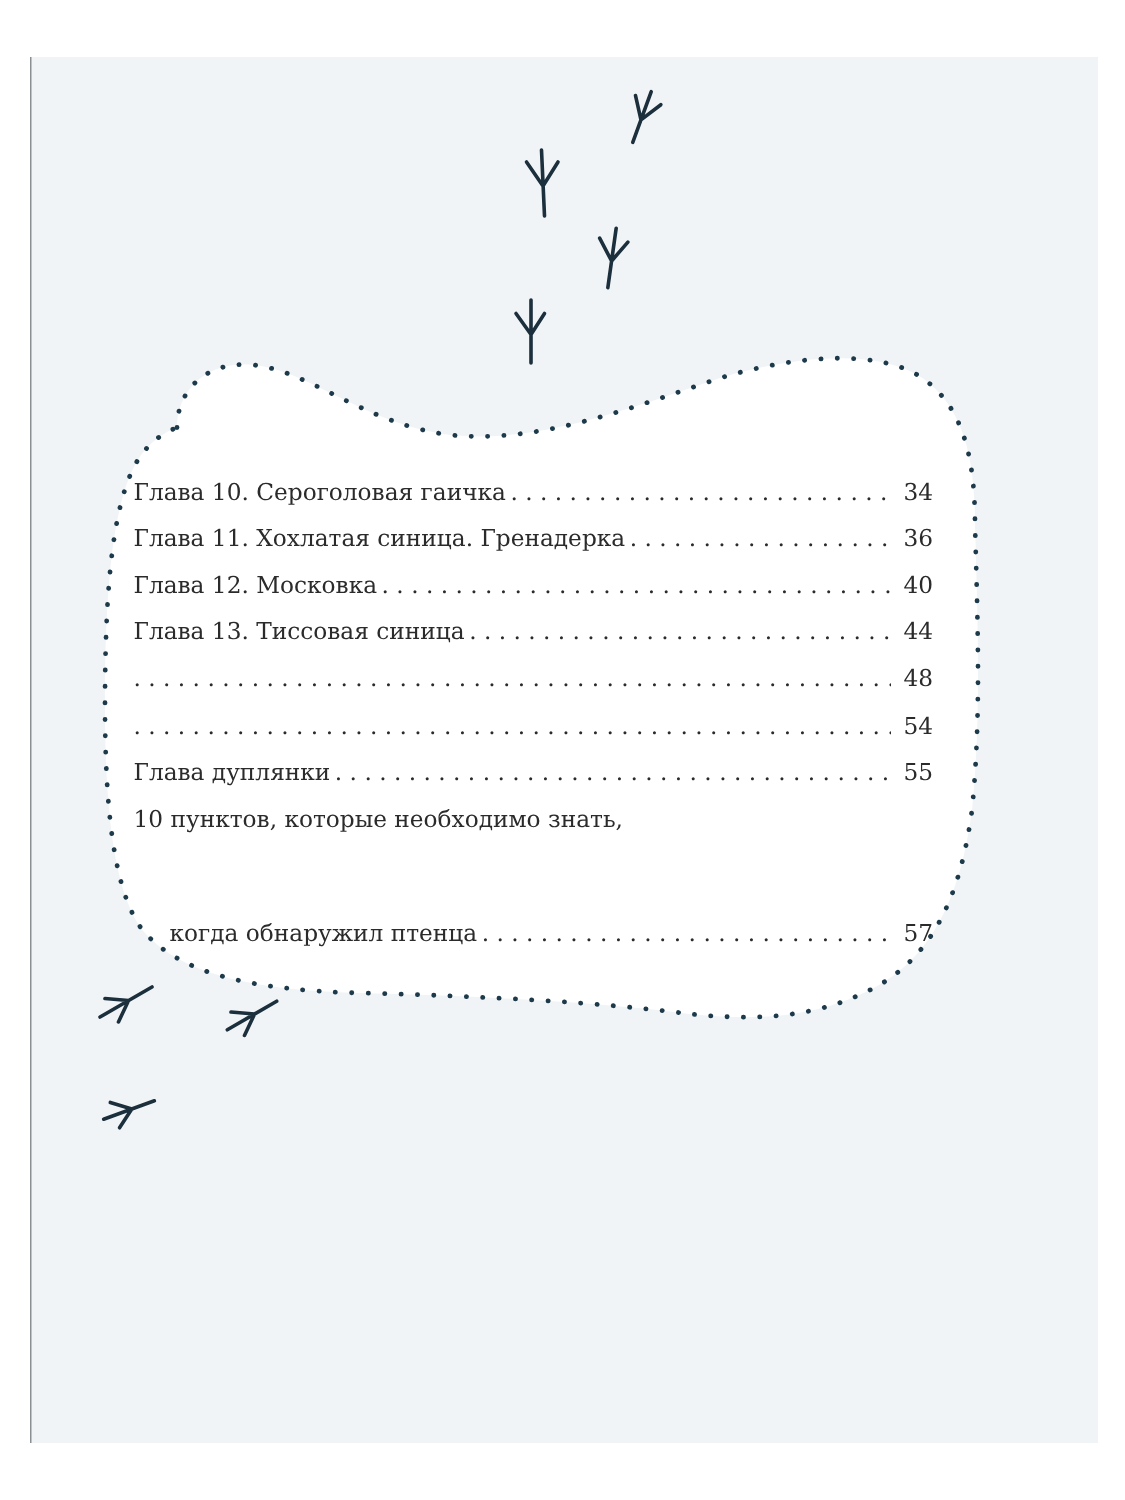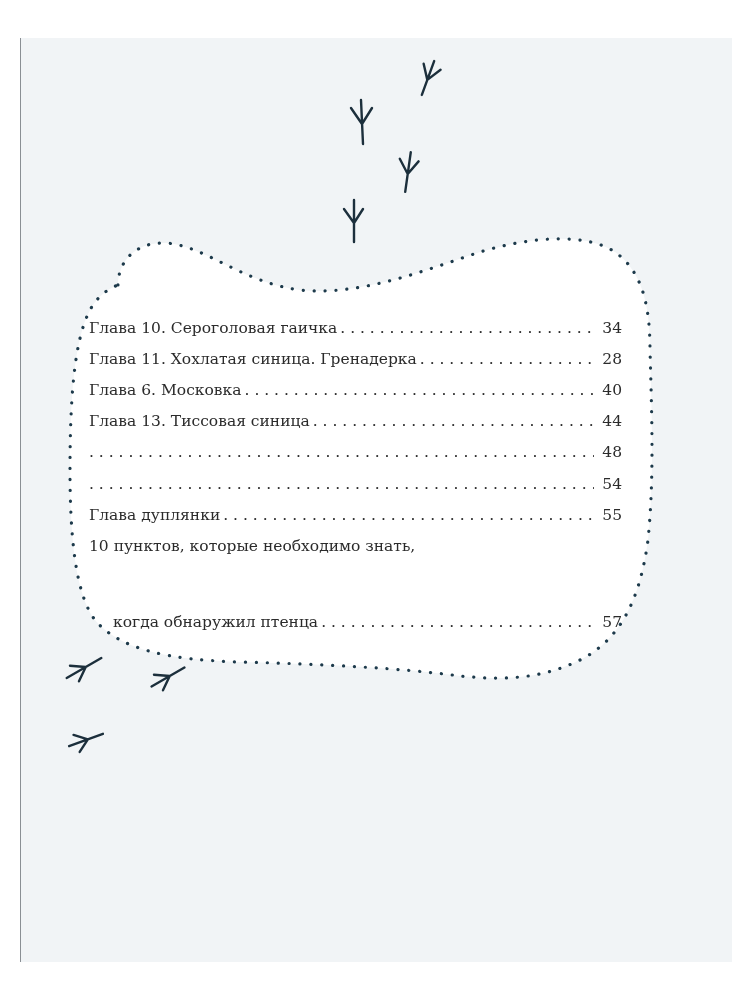--- a/index.html
+++ b/index.html
@@ -77,24 +77,24 @@
 
 <ul class="toc">
   <li class="toc-row">
     <span class="toc-title">Глава 10. Сероголовая гаичка</span>
     <span class="toc-leader"></span>
     <span class="toc-page">34</span>
   </li>
   <li class="toc-row">
     <span class="toc-title">Глава 11. Хохлатая синица. Гренадерка</span>
     <span class="toc-leader"></span>
-    <span class="toc-page">28</span>
+    <span class="toc-page">36</span>
   </li>
   <li class="toc-row">
-    <span class="toc-title">Глава 6. Московка</span>
+    <span class="toc-title">Глава 12. Московка</span>
     <span class="toc-leader"></span>
     <span class="toc-page">40</span>
   </li>
   <li class="toc-row">
     <span class="toc-title">Глава 13. Тиссовая синица</span>
     <span class="toc-leader"></span>
     <span class="toc-page">44</span>
   </li>
   <li class="toc-row">
     <span class="toc-leader"></span>

